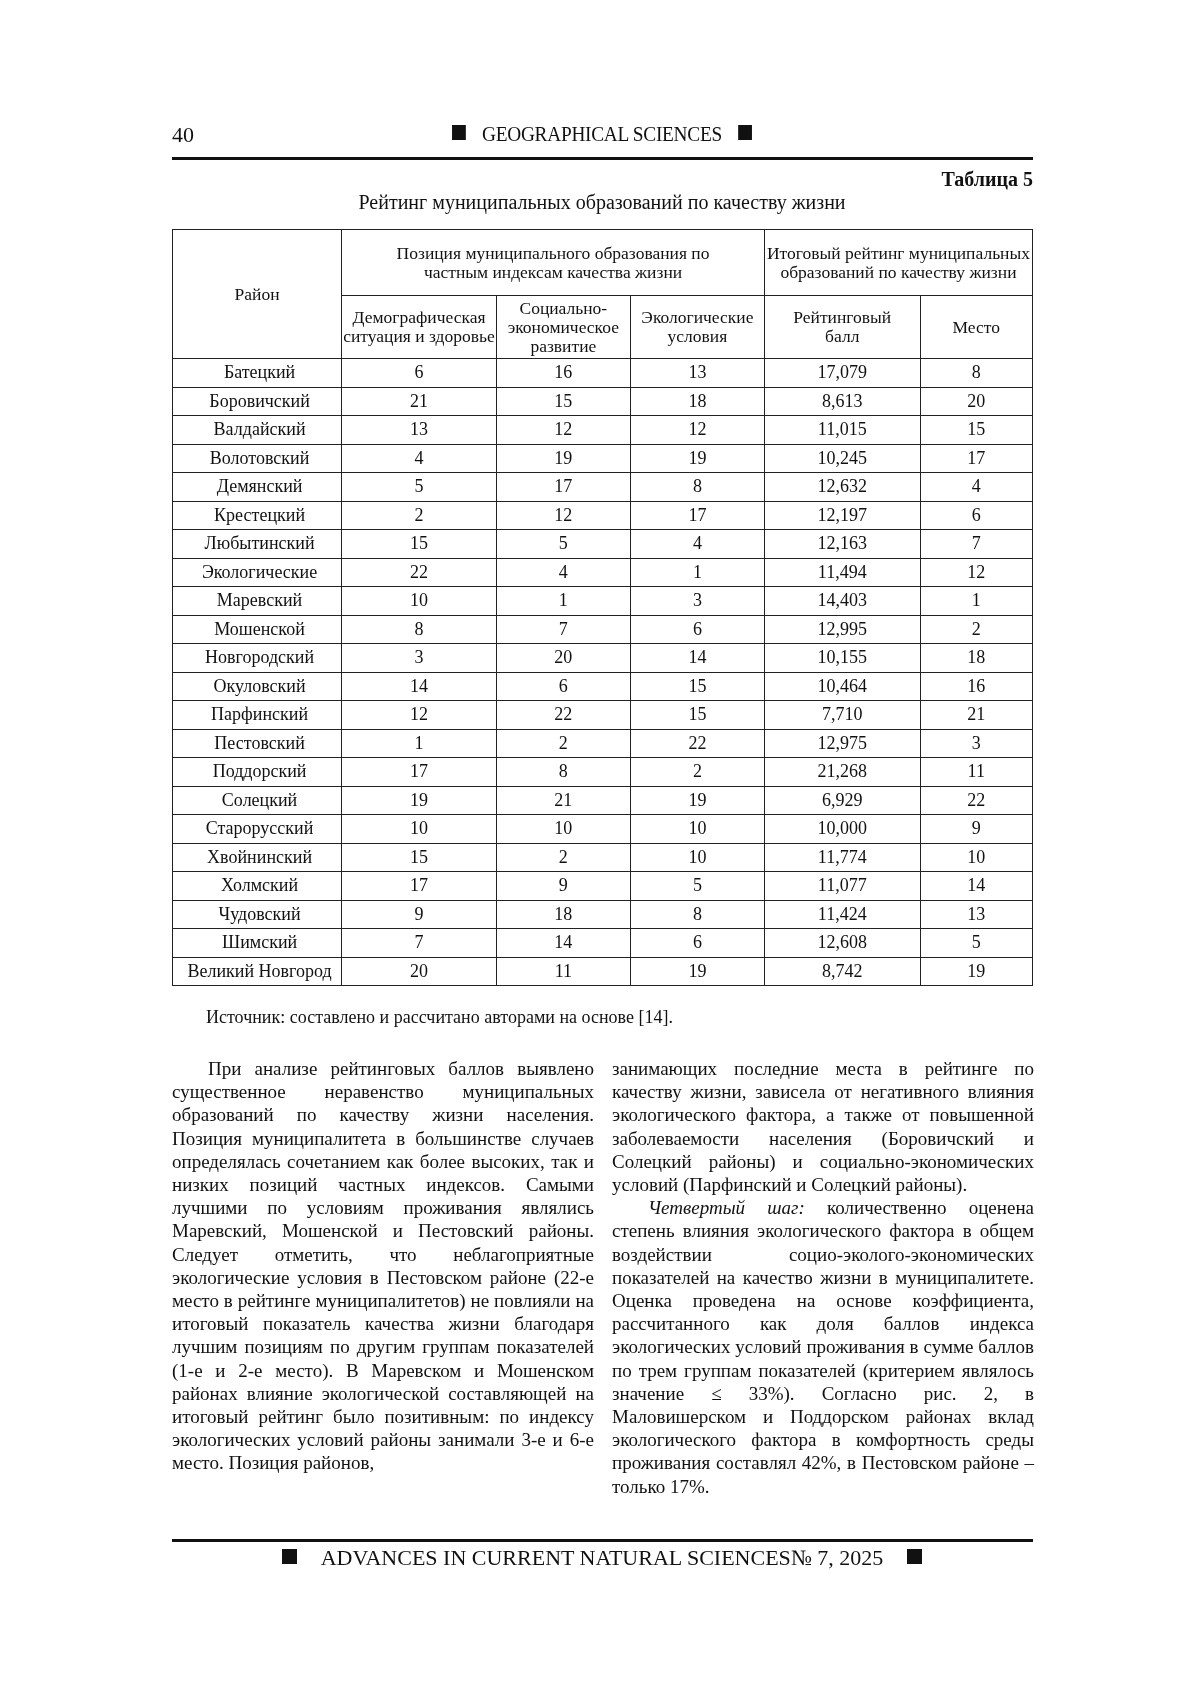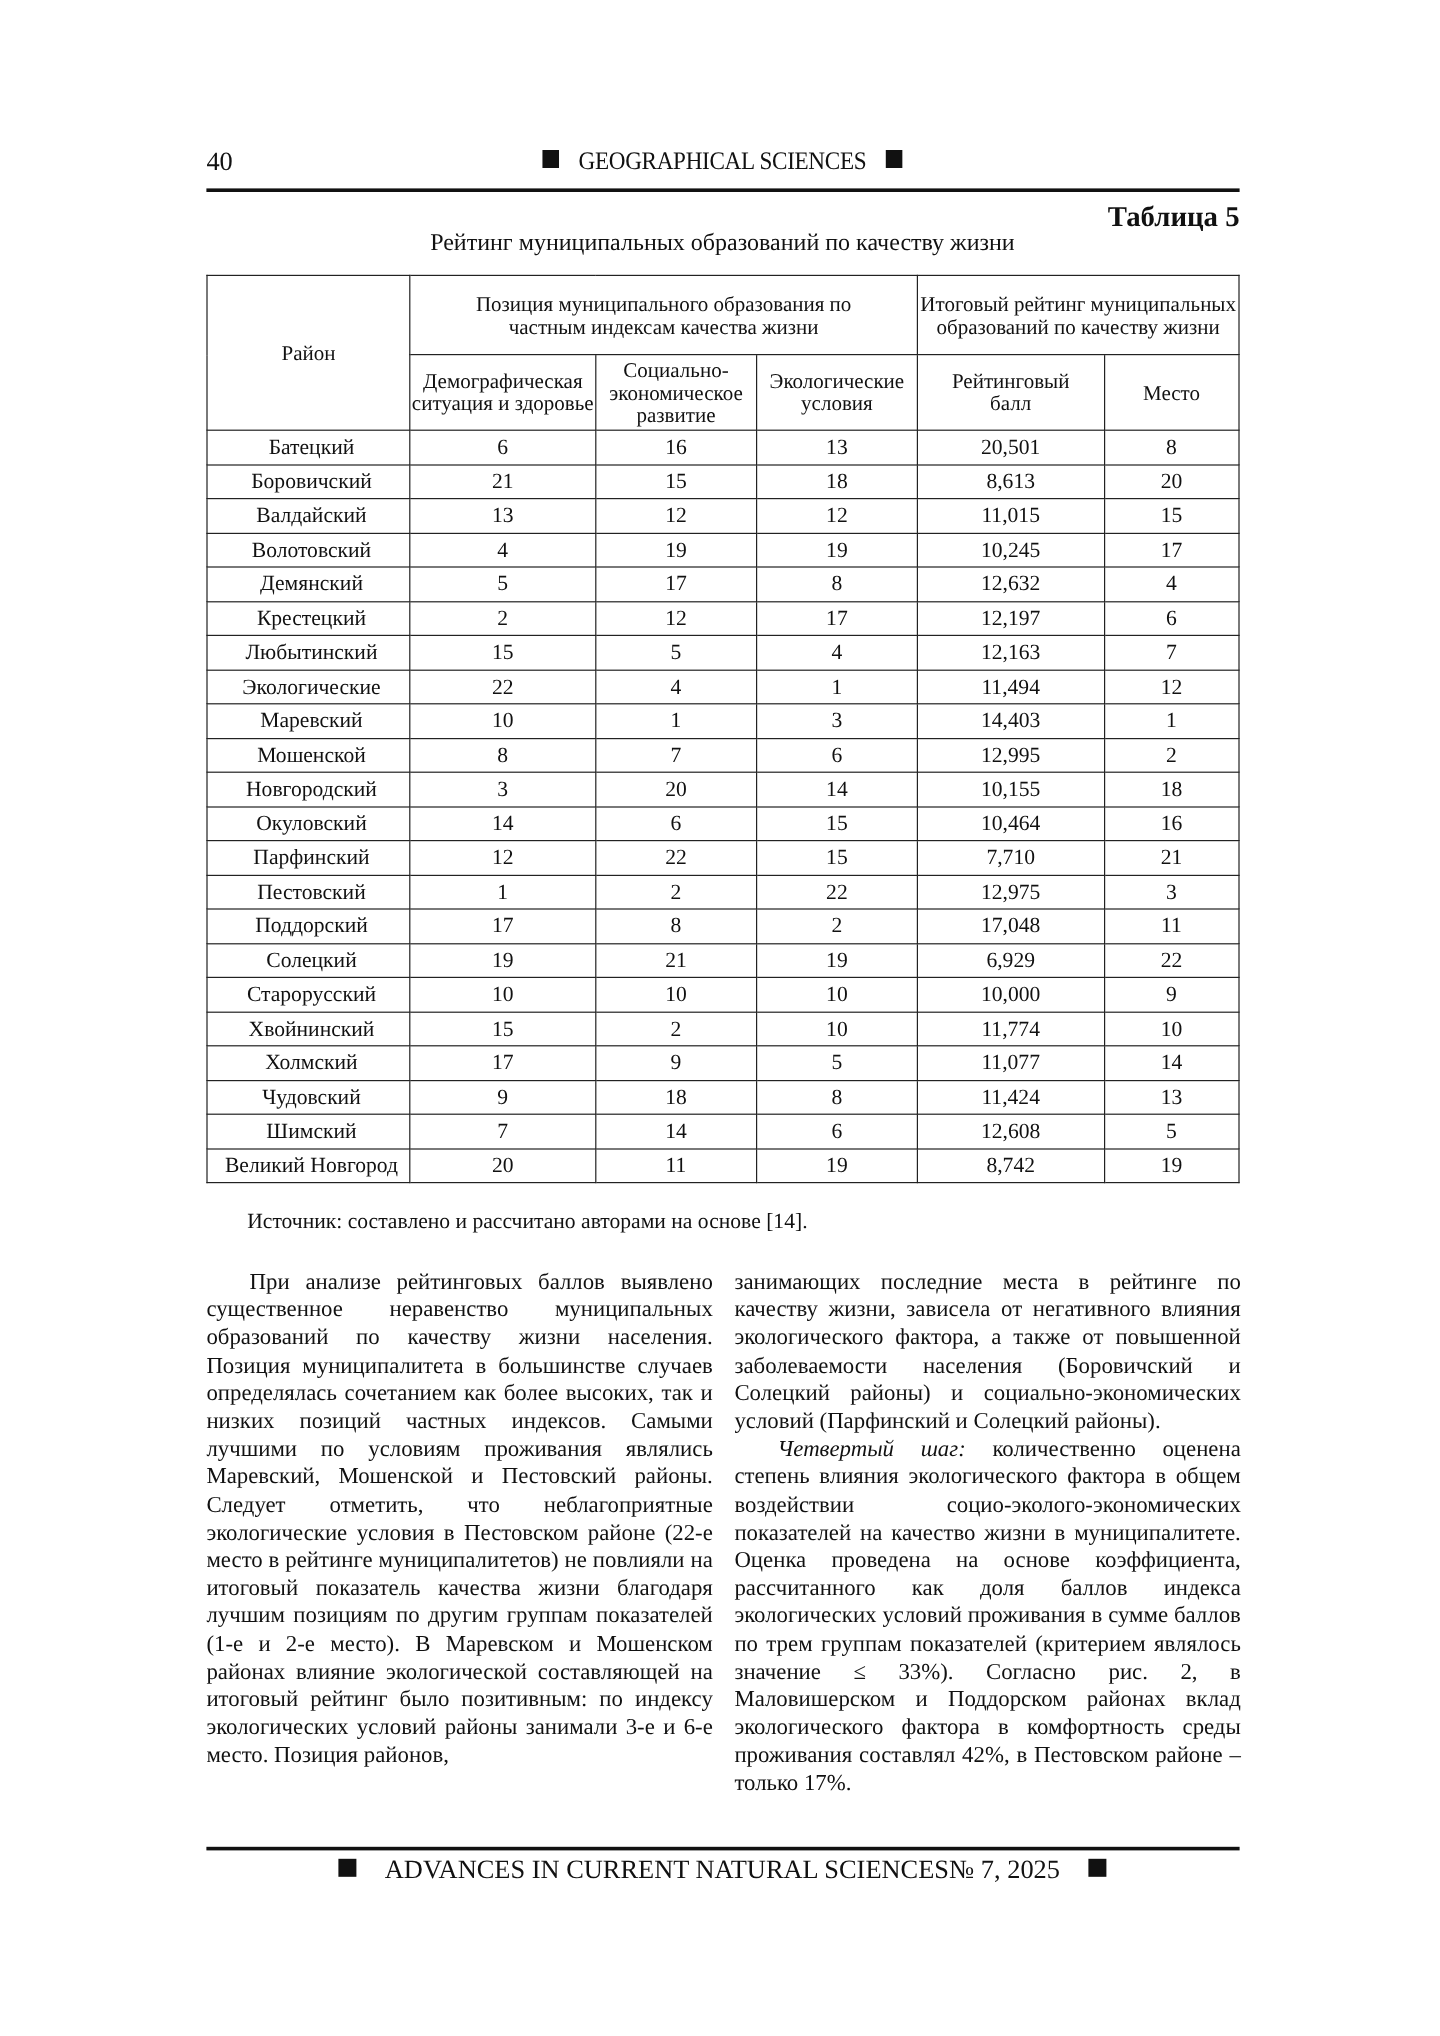--- a/index.html
+++ b/index.html
@@ -4,21 +4,21 @@
 <style>
   html, body { margin: 0; padding: 0; background: #ffffff; }
   body { width: 1200px; height: 1697px; position: relative; font-family: "Liberation Serif", "DejaVu Serif", serif; color: #111; overflow: hidden; }
 
   .header { position: absolute; left: 172px; top: 120px; width: 860px; height: 36px; }
   .page-num { position: absolute; left: 0; top: 2px; font-size: 22px; }
   .running-title { position: absolute; left: 0; right: 0; top: 2px; text-align: center; font-size: 21px; letter-spacing: -0.3px; transform: scaleX(0.92); }
   .sq { display: inline-block; width: 15px; height: 15px; background: #111; vertical-align: 1px; margin: 0 18px; }
   .rule-top { position: absolute; left: 172px; top: 157px; width: 861px; height: 3px; background: #111; }
 
-  .table-label { position: absolute; right: 167px; top: 168px; font-size: 24px; font-weight: bold; }
+  .table-label { position: absolute; right: 167px; top: 168px; font-size: 20px; font-weight: bold; }
   .table-title { position: absolute; left: 172px; width: 860px; top: 191px; text-align: center; font-size: 20px; }
 
   table.data { position: absolute; left: 172px; top: 229px; width: 861px; border-collapse: collapse; font-size: 18px; }
   table.data td, table.data th { border: 1.5px solid #222; padding: 0; font-weight: normal; }
   table.data th { text-align: center; line-height: 19px; font-size: 17.5px; }
   table.data td { height: 27.5px; text-align: center; }
   table.data td.name { text-align: center; padding-left: 5px; }
   .h1 { height: 66px; }
   .h2 { height: 63px; }
 
@@ -72,21 +72,21 @@
       <th style="padding:0 26px;">Рейтинговый балл</th>
       <th>Место</th>
     </tr>
   </thead>
   <tbody id="table-body">
       <tr>
         <td class="name">Батецкий</td>
         <td>6</td>
         <td>16</td>
         <td>13</td>
-        <td>20,501</td>
+        <td>17,079</td>
         <td>8</td>
       </tr>
       <tr>
         <td class="name">Боровичский</td>
         <td>21</td>
         <td>15</td>
         <td>18</td>
         <td>8,613</td>
         <td>20</td>
       </tr>
@@ -184,21 +184,21 @@
         <td>2</td>
         <td>22</td>
         <td>12,975</td>
         <td>3</td>
       </tr>
       <tr>
         <td class="name">Поддорский</td>
         <td>17</td>
         <td>8</td>
         <td>2</td>
-        <td>17,048</td>
+        <td>21,268</td>
         <td>11</td>
       </tr>
       <tr>
         <td class="name">Солецкий</td>
         <td>19</td>
         <td>21</td>
         <td>19</td>
         <td>6,929</td>
         <td>22</td>
       </tr>

